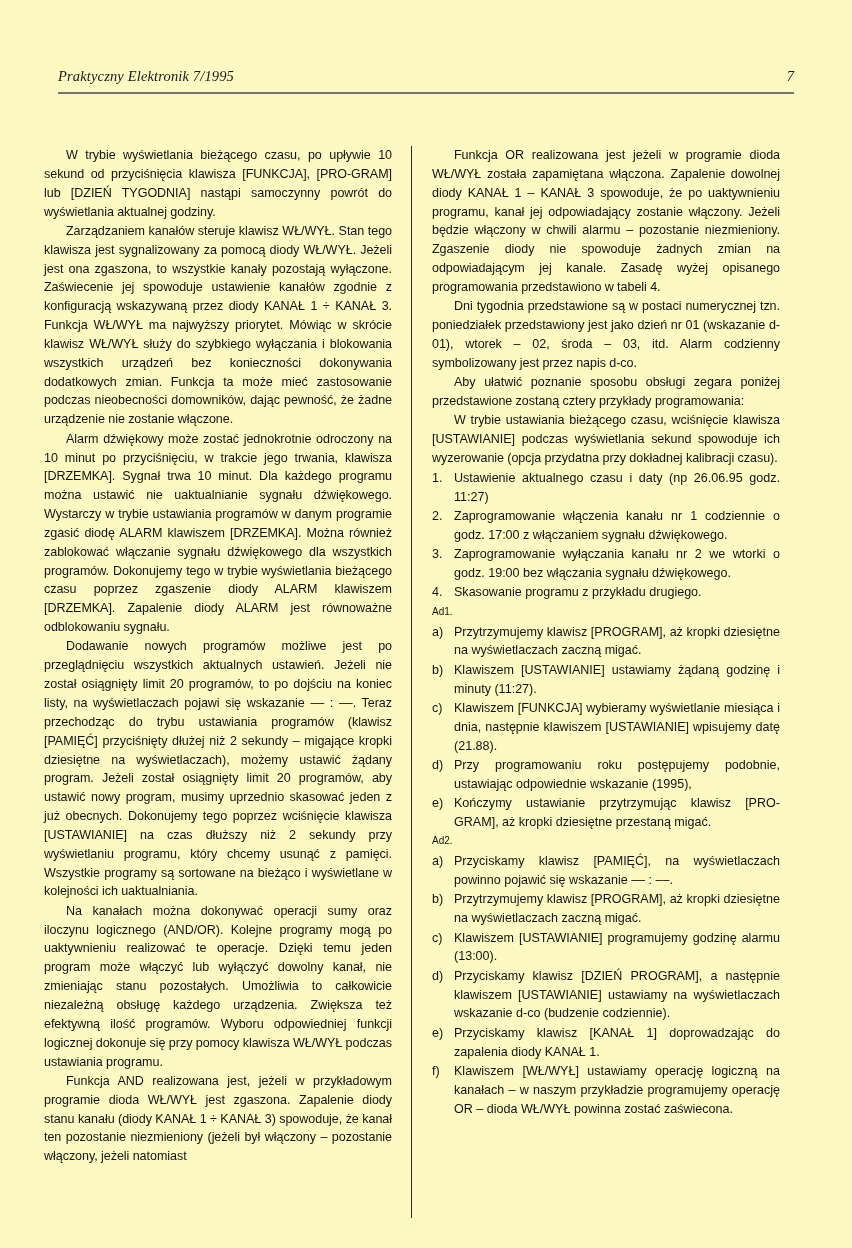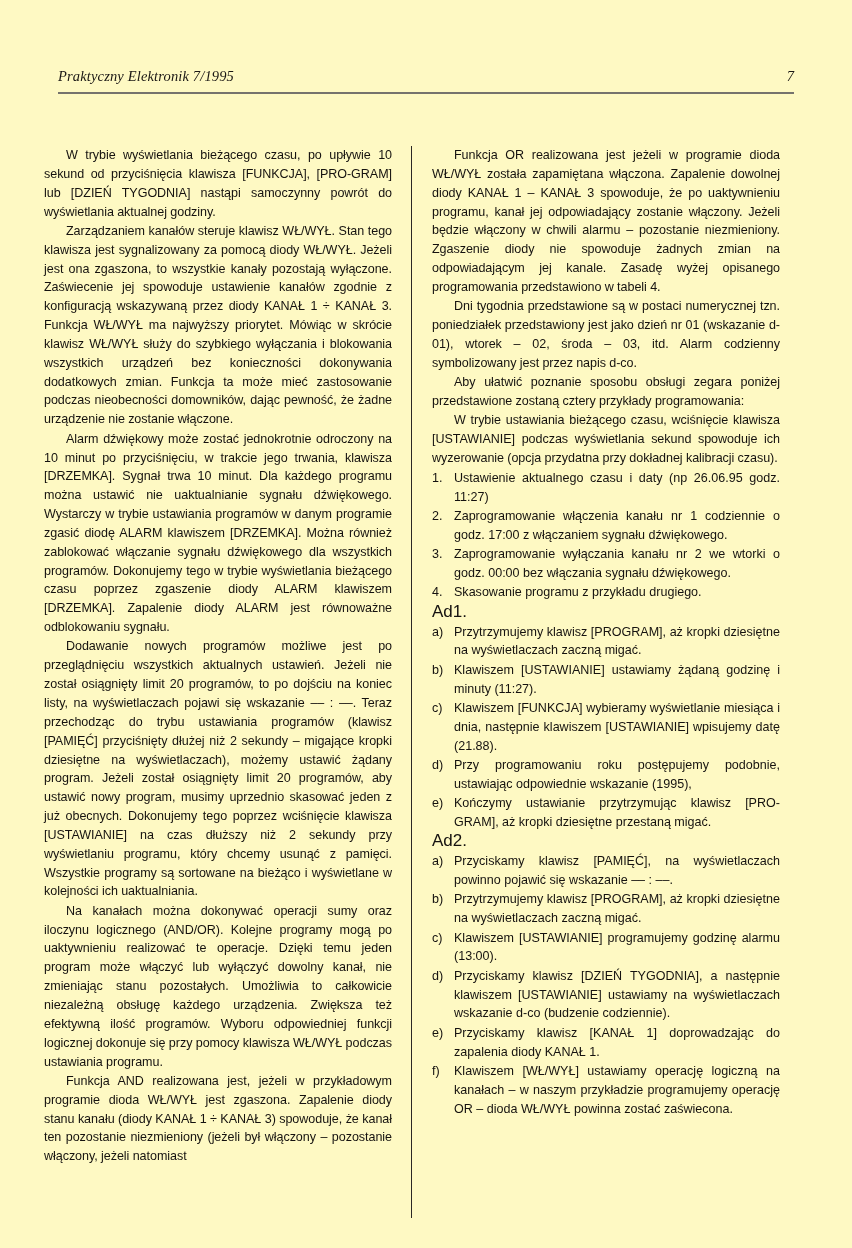--- a/index.html
+++ b/index.html
@@ -116,21 +116,21 @@
     position: absolute;
     left: 0;
     top: 0;
     width: 20px;
     text-align: left;
     font-size: 12.55px;
   }
   .li .litext { display: block; }
 
   .adlabel {
-    font-size: 17px;
+    font-size: 10px;
     line-height: 18.85px;
     text-align: left;
     margin: 0;
   }
 
   
   .para:last-of-type { text-align: justify; }
 </style>
 </head>
 <body>
@@ -166,21 +166,21 @@
         <div class="li">
           <span class="marker">1.</span>
           <span class="litext">Ustawienie aktualnego czasu i daty (np 26.06.95 godz. 11:27)</span>
         </div>
         <div class="li">
           <span class="marker">2.</span>
           <span class="litext">Zaprogramowanie włączenia kanału nr 1 codziennie o godz. 17:00 z włączaniem sygnału dźwiękowego.</span>
         </div>
         <div class="li">
           <span class="marker">3.</span>
-          <span class="litext">Zaprogramowanie wyłączania kanału nr 2 we wtorki o godz. 00:00 bez włączania sygnału dźwiękowego.</span>
+          <span class="litext">Zaprogramowanie wyłączania kanału nr 2 we wtorki o godz. 19:00 bez włączania sygnału dźwiękowego.</span>
         </div>
         <div class="li">
           <span class="marker">4.</span>
           <span class="litext">Skasowanie programu z przykładu drugiego.</span>
         </div>
       </div>
 
       <p class="adlabel">Ad1.</p>
 
       <div class="listblock">
@@ -216,21 +216,21 @@
         <div class="li">
           <span class="marker">b)</span>
           <span class="litext">Przytrzymujemy klawisz [PROGRAM], aż kropki dziesiętne na wyświetlaczach zaczną migać.</span>
         </div>
         <div class="li">
           <span class="marker">c)</span>
           <span class="litext">Klawiszem [USTAWIANIE] programujemy godzinę alarmu (13:00).</span>
         </div>
         <div class="li">
           <span class="marker">d)</span>
-          <span class="litext">Przyciskamy klawisz [DZIEŃ TYGODNIA], a następnie klawiszem [USTAWIANIE] ustawiamy na wyświetlaczach wskazanie d-co (budzenie codziennie).</span>
+          <span class="litext">Przyciskamy klawisz [DZIEŃ PROGRAM], a następnie klawiszem [USTAWIANIE] ustawiamy na wyświetlaczach wskazanie d-co (budzenie codziennie).</span>
         </div>
         <div class="li">
           <span class="marker">e)</span>
           <span class="litext">Przyciskamy klawisz [KANAŁ 1] doprowadzając do zapalenia diody KANAŁ 1.</span>
         </div>
         <div class="li">
           <span class="marker">f)</span>
           <span class="litext">Klawiszem [WŁ/WYŁ] ustawiamy operację logiczną na kanałach – w naszym przykładzie programujemy operację OR – dioda WŁ/WYŁ powinna zostać zaświecona.</span>
         </div>
       </div>

